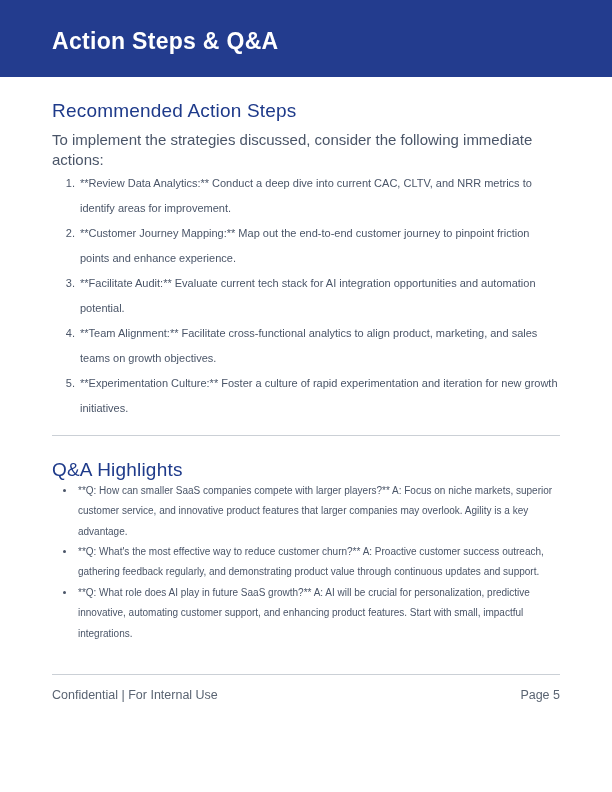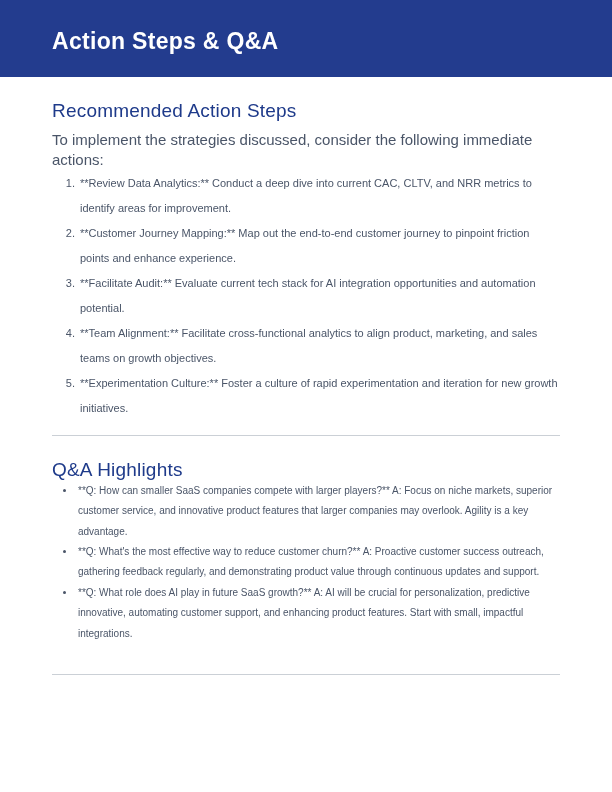--- a/index.html
+++ b/index.html
@@ -114,14 +114,18 @@
 
   <ul class="qa-list">
     <li>**Q: How can smaller SaaS companies compete with larger players?** A: Focus on niche markets, superior customer service, and innovative product features that larger companies may overlook. Agility is a key advantage.</li>
     <li>**Q: What's the most effective way to reduce customer churn?** A: Proactive customer success outreach, gathering feedback regularly, and demonstrating product value through continuous updates and support.</li>
     <li>**Q: What role does AI play in future SaaS growth?** A: AI will be crucial for personalization, predictive innovative, automating customer support, and enhancing product features. Start with small, impactful integrations.</li>
   </ul>
 
 
   <hr class="footer-divider">
 
+  <div class="footer-row">
+    <span>Confidential | For Internal Use</span>
+    <span>Page 5</span>
+  </div>
 
 </div>
 
 </body></html>

